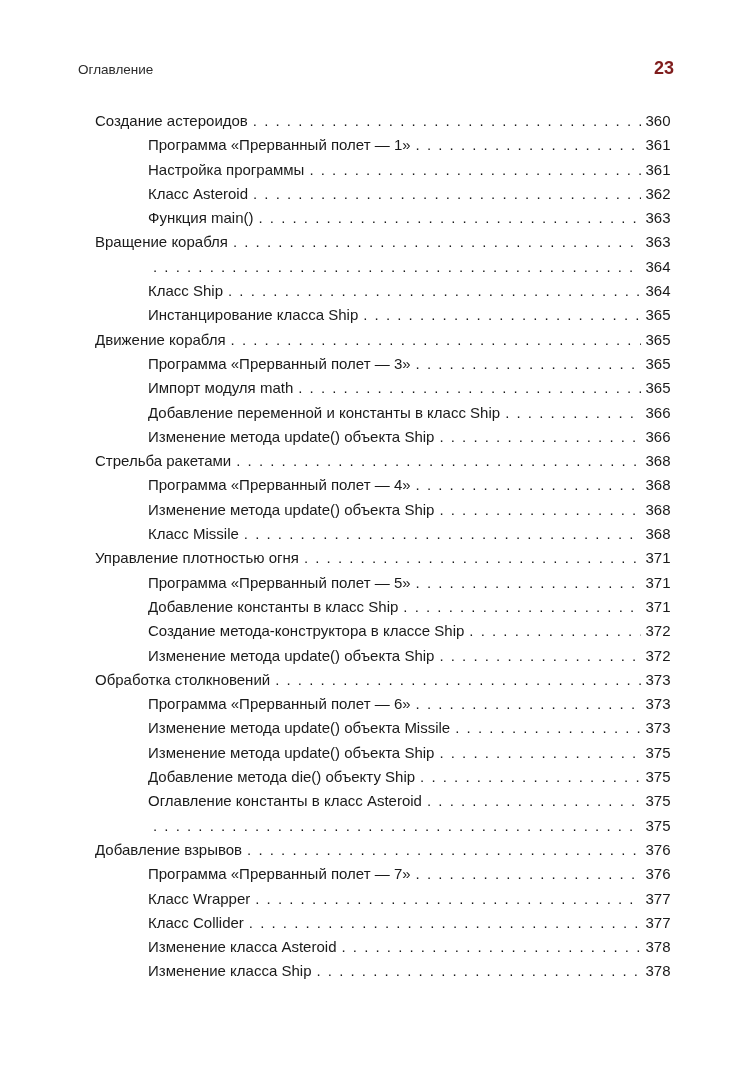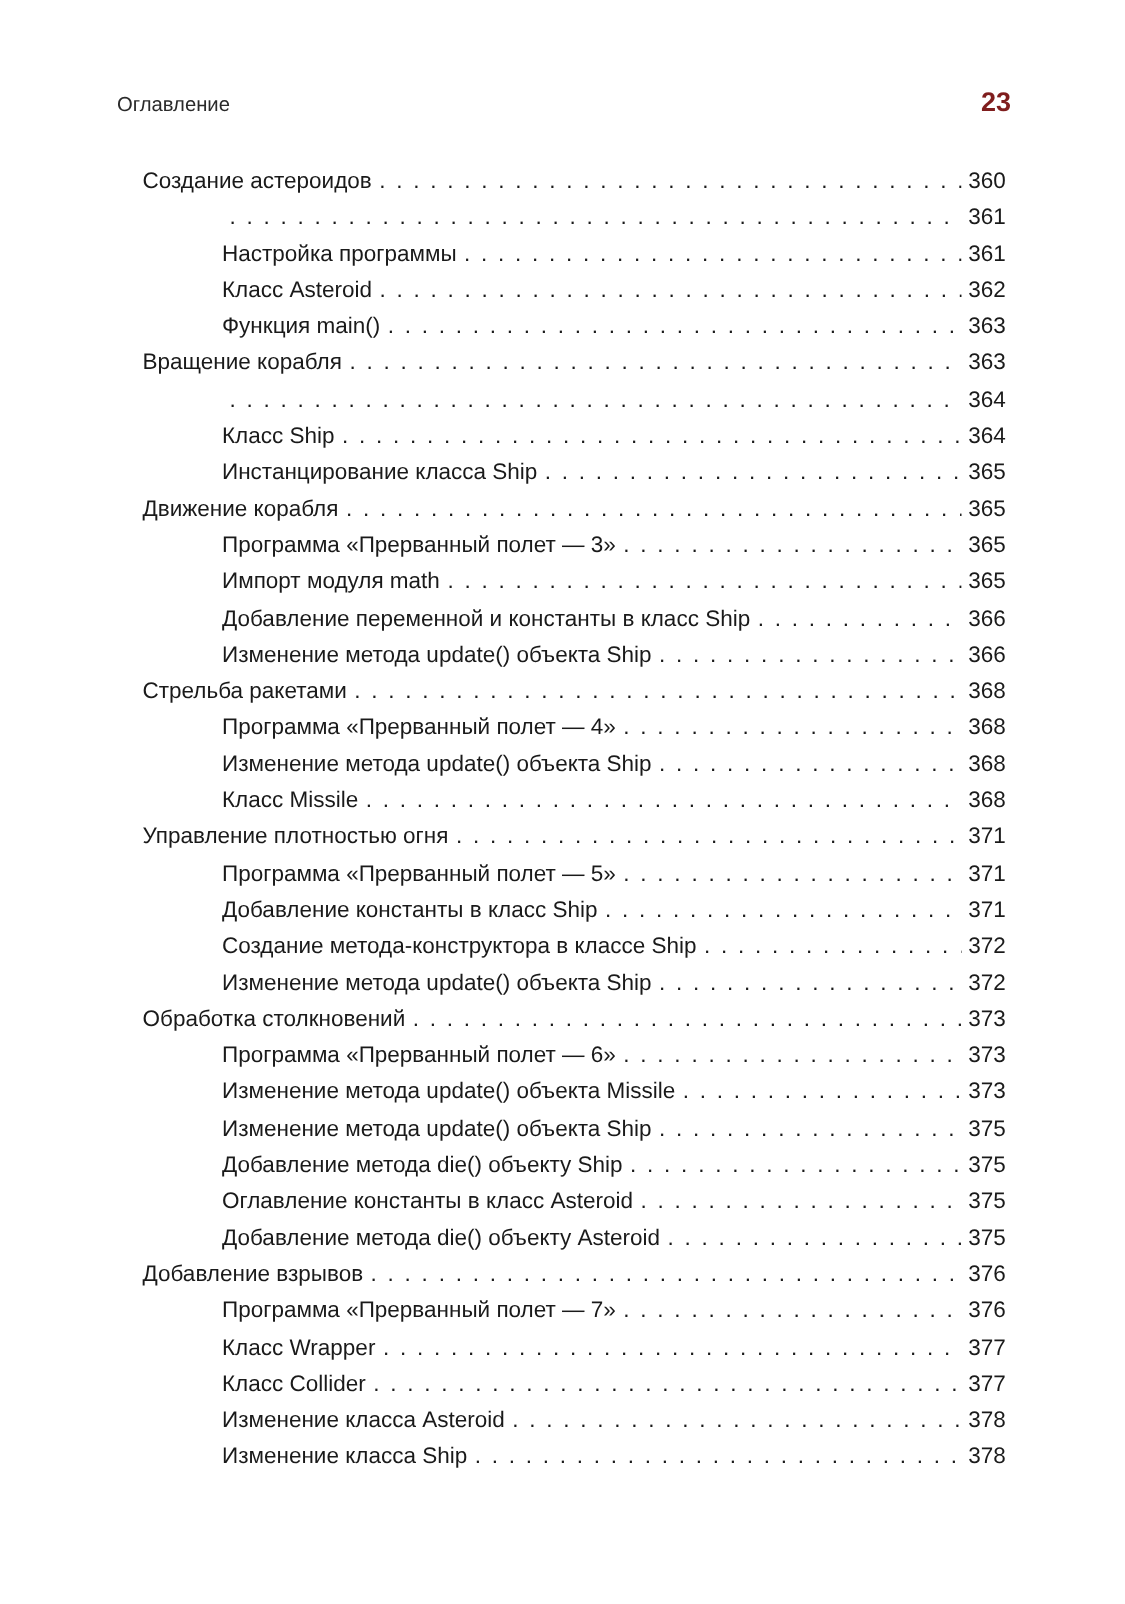--- a/index.html
+++ b/index.html
@@ -74,20 +74,21 @@
     <span class="page-number">23</span>
   </div>
 
   <div class="toc">
       <div class="toc-row level-1">
         <span class="toc-label">Создание астероидов</span>
         <span class="toc-dots"></span>
         <span class="toc-page">360</span>
       </div>
       <div class="toc-row level-2">
+        <span class="toc-label">Программа «Прерванный полет — 1»</span>
         <span class="toc-dots"></span>
         <span class="toc-page">361</span>
       </div>
       <div class="toc-row level-2">
         <span class="toc-label">Настройка программы</span>
         <span class="toc-dots"></span>
         <span class="toc-page">361</span>
       </div>
       <div class="toc-row level-2">
         <span class="toc-label">Класс Asteroid</span>
@@ -212,21 +213,20 @@
         <span class="toc-label">Добавление метода die() объекту Ship</span>
         <span class="toc-dots"></span>
         <span class="toc-page">375</span>
       </div>
       <div class="toc-row level-2">
         <span class="toc-label">Оглавление константы в класс Asteroid</span>
         <span class="toc-dots"></span>
         <span class="toc-page">375</span>
       </div>
       <div class="toc-row level-2">
-        <span class="toc-label">Добавление метода die() объекту Asteroid</span>
         <span class="toc-dots"></span>
         <span class="toc-page">375</span>
       </div>
       <div class="toc-row level-1">
         <span class="toc-label">Добавление взрывов</span>
         <span class="toc-dots"></span>
         <span class="toc-page">376</span>
       </div>
       <div class="toc-row level-2">
         <span class="toc-label">Программа «Прерванный полет — 7»</span>

